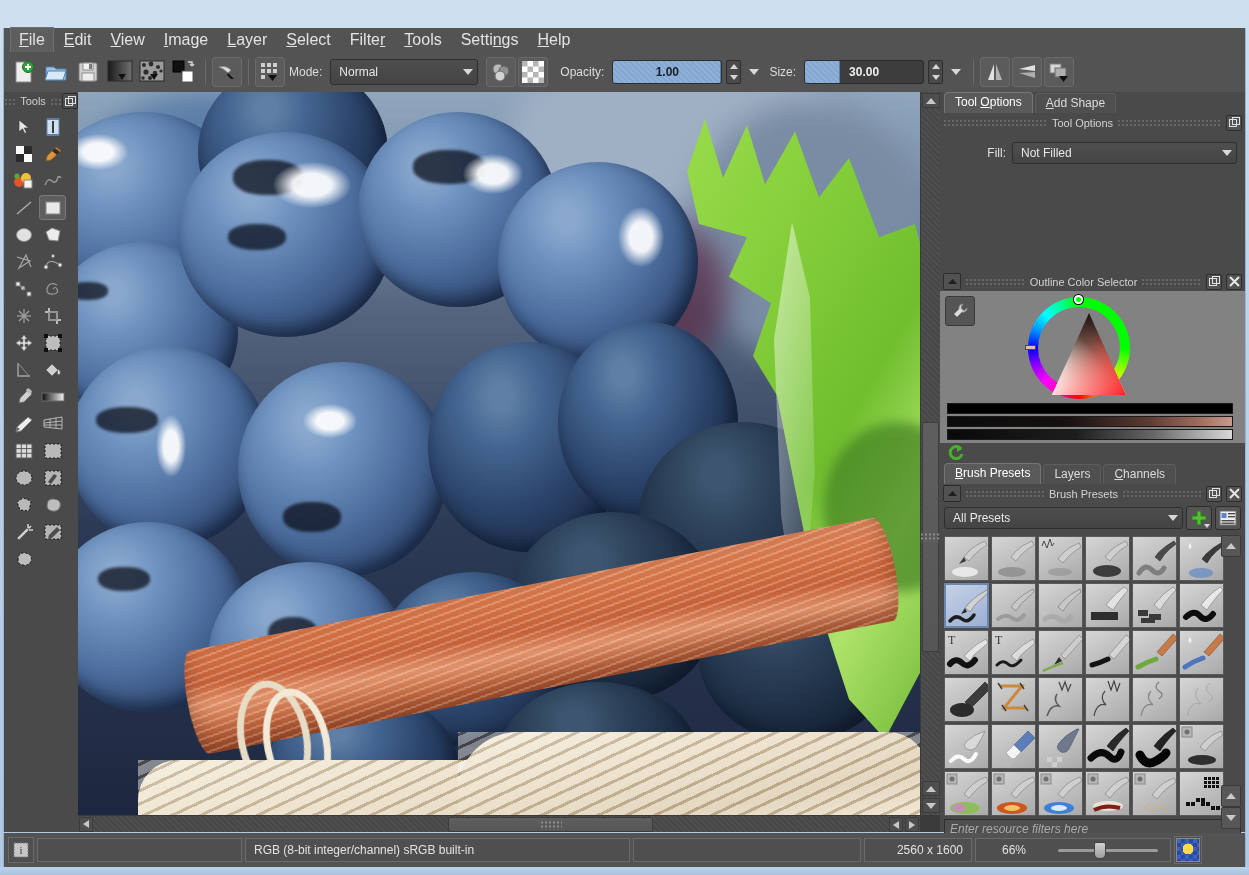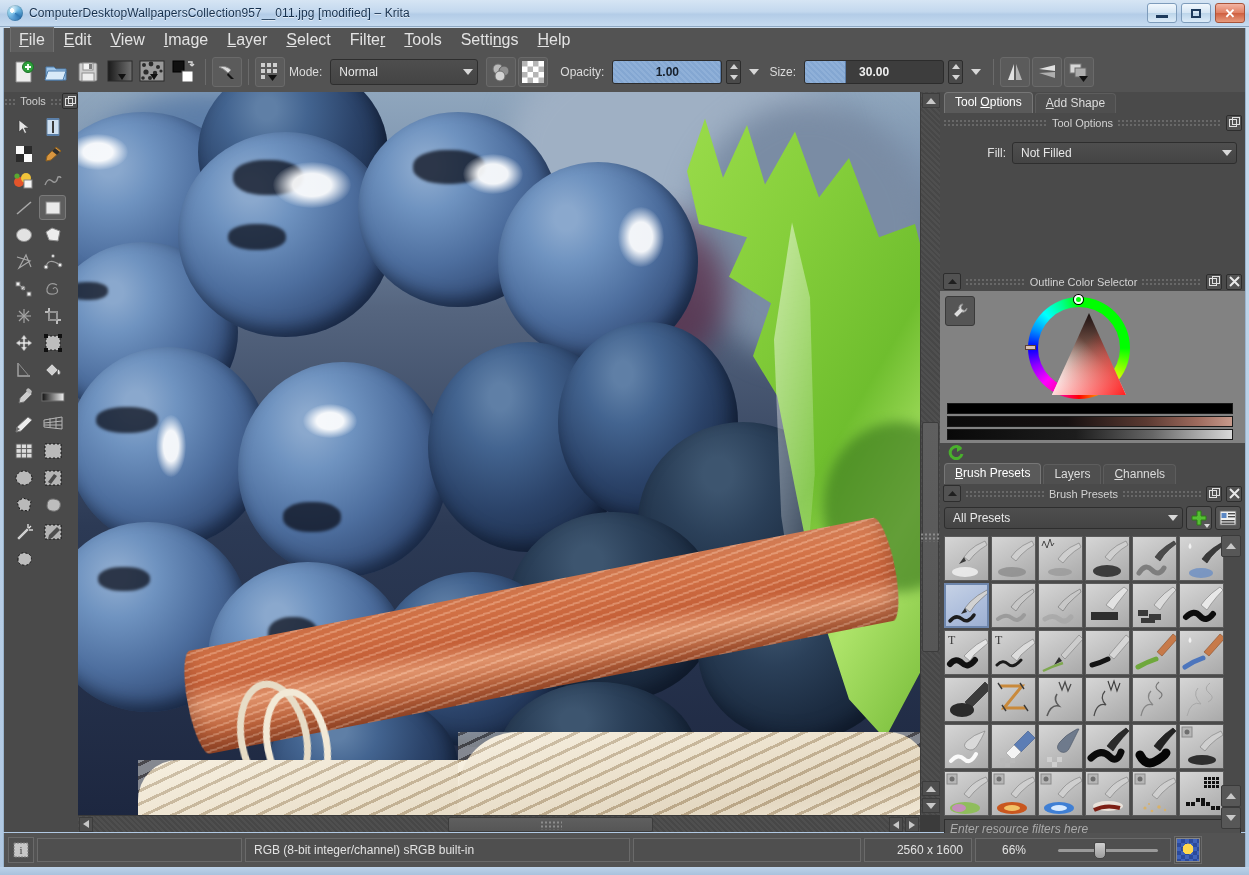--- a/index.html
+++ b/index.html
@@ -387,35 +387,20 @@
     position: absolute; left: 0; top: 867px; width: 1249px; height: 8px;
     background: linear-gradient(180deg,#bdd2e9,#a8c2dd);
   }
   svg { display: block; }
 </style>
 </head>
 <body>
 
 <div id="app">
 
-  <div class="titlebar">
-    <div class="title-icon"></div>
-    <div class="title-text">ComputerDesktopWallpapersCollection957__011.jpg [modified] – Krita</div>
-    <div class="win-btns">
-      <div class="win-btn">
-          <div class="min-bar"></div>
-        </div>
-      <div class="win-btn">
-          <div class="max-sq"></div>
-        </div>
-      <div class="win-btn close">
-          <span class="glyph">✕</span>
-        </div>
-    </div>
-  </div>
 
   <div class="menubar">
     <div class="menu-item active"><u>F</u>ile</div>
     <div class="menu-item"><u>E</u>dit</div>
     <div class="menu-item"><u>V</u>iew</div>
     <div class="menu-item"><u>I</u>mage</div>
     <div class="menu-item"><u>L</u>ayer</div>
     <div class="menu-item"><u>S</u>elect</div>
     <div class="menu-item">Filte<u>r</u></div>
     <div class="menu-item"><u>T</u>ools</div>
@@ -552,21 +537,21 @@
     </div>
     <div class="spin-arrows">
       <div class="sa-up"></div>
       <div class="sa-dn"></div>
     </div>
     <div style="width:22px;display:flex;justify-content:center">
       <span class="caret"></span>
     </div>
 
     <div class="tb-label">Size:</div>
-    <div class="spinbox" style="width:140px">
+    <div class="spinbox" style="width:120px">
       <div class="spin-fill" style="width:30%"></div>
       <div class="spin-val" style="color:#efefef">30.00</div>
     </div>
     <div class="spin-arrows">
       <div class="sa-up"></div>
       <div class="sa-dn"></div>
     </div>
     <div style="width:22px;display:flex;justify-content:center">
       <span class="caret"></span>
     </div>

